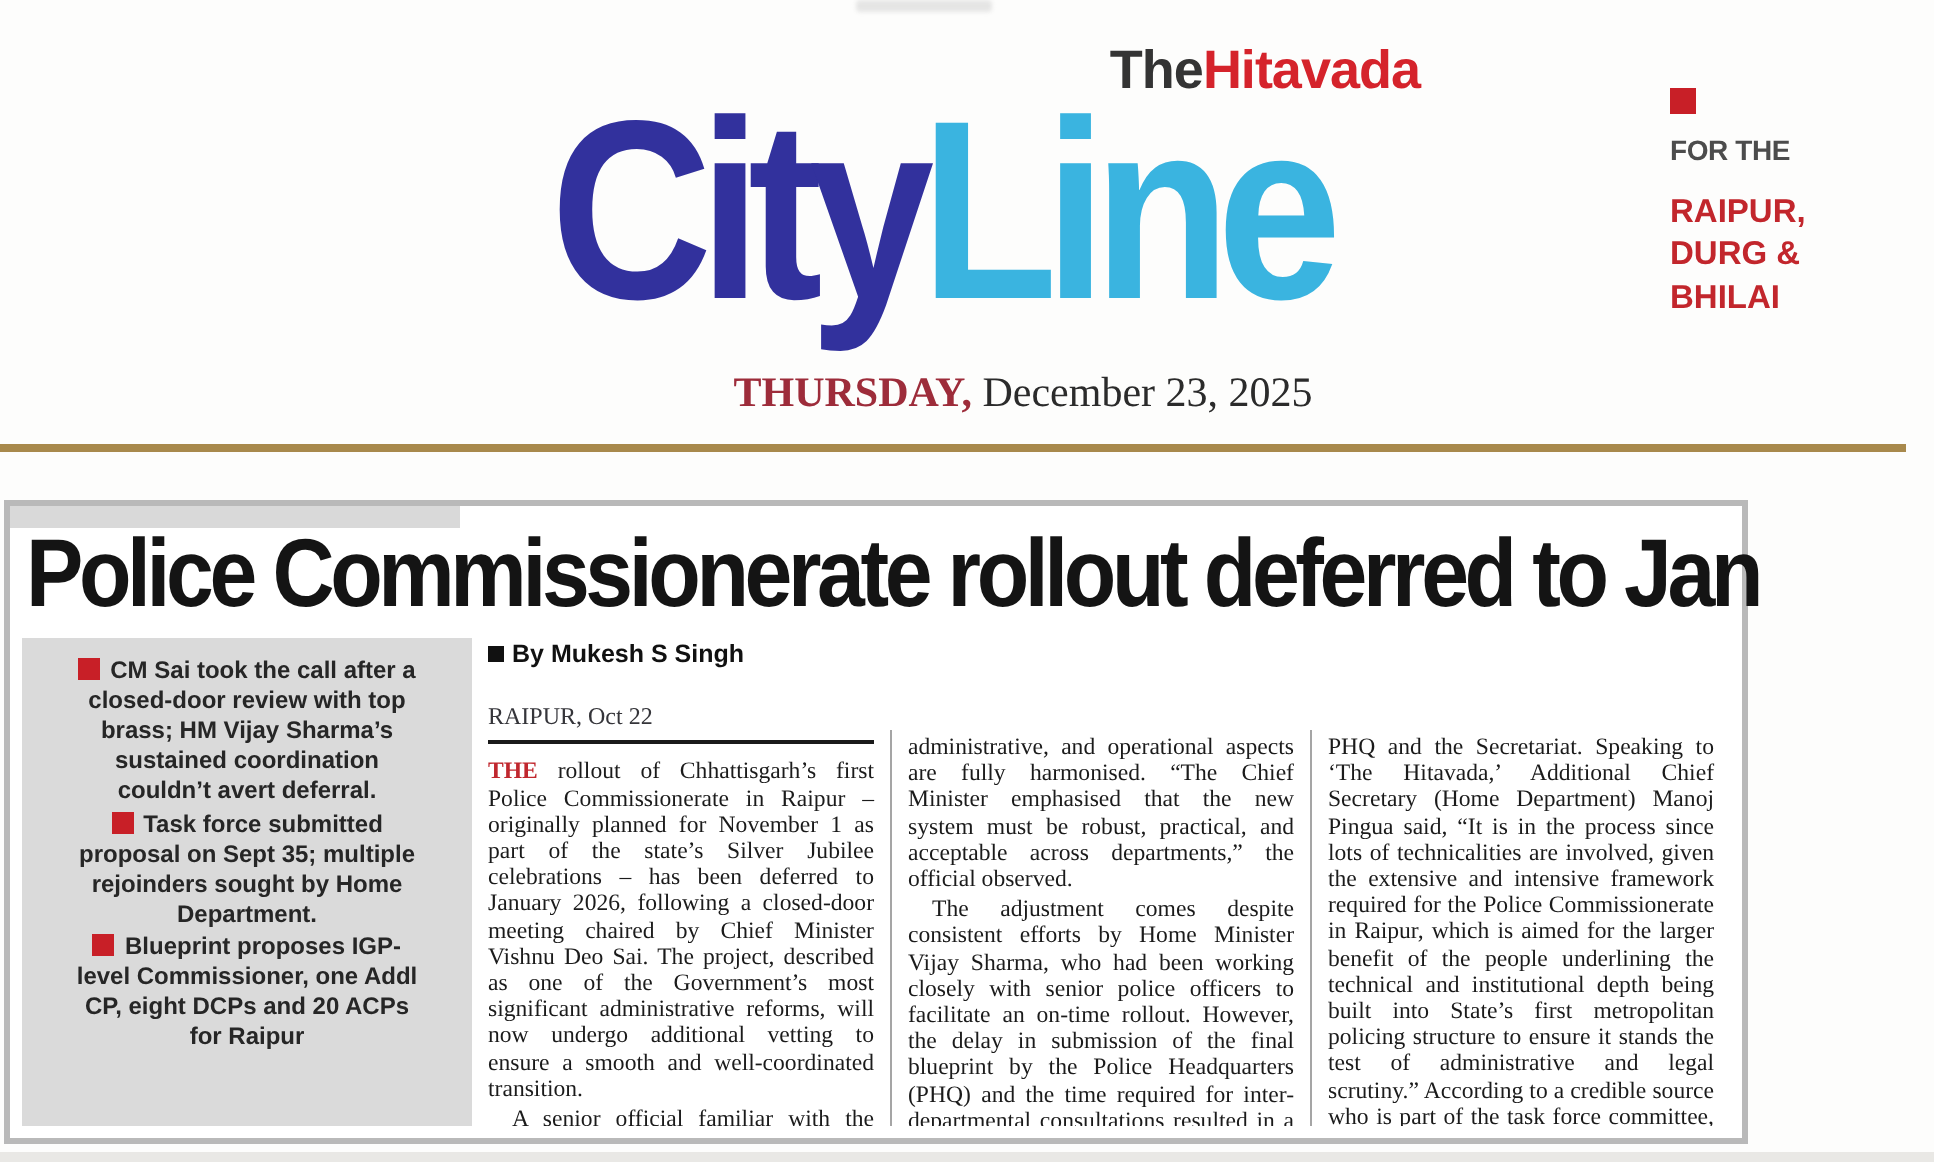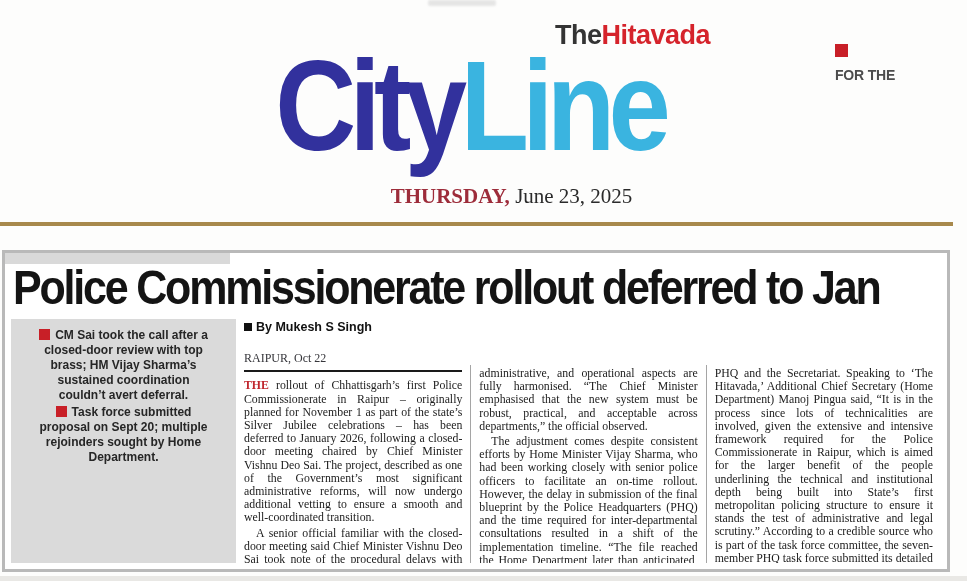--- a/index.html
+++ b/index.html
@@ -28,21 +28,21 @@
 
   .exclusive{position:absolute;left:835px;top:44px;width:120px;}
   .ex-square{width:13px;height:13px;background:#c81f27;}
   .ex-top{margin-top:9px;font-size:14px;font-weight:bold;color:#4c4c4c;
     line-height:1.34;letter-spacing:-0.2px;}
   .ex-cities{margin-top:11px;font-size:16.5px;font-weight:bold;color:#c2262c;line-height:1.3;}
 
   .gold-rule{position:absolute;top:222px;left:0;width:953px;height:4px;background:#a8894c;}
 
   
-  .article-box{position:absolute;left:2px;top:250px;width:948px;height:322px;
+  .article-box{position:absolute;left:2px;top:250px;width:872px;height:322px;
     border:3px solid #b9b9b9;background:#ffffff;box-sizing:border-box;}
   .box-smudge{position:absolute;top:0;left:0;width:225px;height:11px;background:#d9d9d9;}
   .headline{margin:11px 8px 12px;font-size:43px;font-weight:bold;color:#141414;
     letter-spacing:-2.2px;line-height:1;white-space:nowrap;}
   .headline .stretch{display:inline-block;transform:scaleY(1.12);transform-origin:left top;}
 
   .content{display:flex;margin:2px 6px 0;height:244px;overflow:hidden;}
 
   
   .sidebar{flex:none;width:225px;background:#dadada;padding:9px 24px;box-sizing:border-box;
@@ -74,47 +74,55 @@
 
   <div class="brand">
     <span class="brand-the">The</span><span class="brand-hitavada">Hitavada</span>
   </div>
 
   <div class="cityline">
     <span class="stretch"><span class="city">City</span><span class="line">Line</span></span>
   </div>
 
   <div class="date-line">
-    <span class="day">THURSDAY,</span><span> June 23, 2025</span>
+    <span class="day">THURSDAY,</span><span> December 23, 2025</span>
   </div>
 
   <div class="exclusive">
     <div class="ex-square"></div>
     <div class="ex-top">
       <div>FOR THE</div>
+    </div>
+    <div class="ex-cities">
+      <div>RAIPUR,</div>
+      <div>DURG &amp;</div>
+      <div>BHILAI</div>
     </div>
   </div>
 
   <div class="gold-rule"></div>
 
   <div class="article-box">
     <div class="box-smudge"></div>
 
     <div class="headline">
       <span class="stretch">Police Commissionerate rollout deferred to Jan</span>
     </div>
 
     <div class="content">
 
       <div class="sidebar">
         <div class="hl-item">
           <span class="bullet-sq"></span><span>CM Sai took the call after a closed-door review with top brass; HM Vijay Sharma’s sustained coordination couldn’t avert deferral.</span>
         </div>
         <div class="hl-item">
-          <span class="bullet-sq"></span><span>Task force submitted proposal on Sept 20; multiple rejoinders sought by Home Department.</span>
+          <span class="bullet-sq"></span><span>Task force submitted proposal on Sept 35; multiple rejoinders sought by Home Department.</span>
+        </div>
+        <div class="hl-item">
+          <span class="bullet-sq"></span><span>Blueprint proposes IGP-level Commissioner, one Addl CP, eight DCPs and 20 ACPs for Raipur</span>
         </div>
       </div>
 
       <div class="col">
         <div class="byline-block">
           <div class="byline">
             <span class="byline-sq"></span><span>By Mukesh S Singh</span>
           </div>
           <div class="dateline">RAIPUR, Oct 22</div>
         </div>

